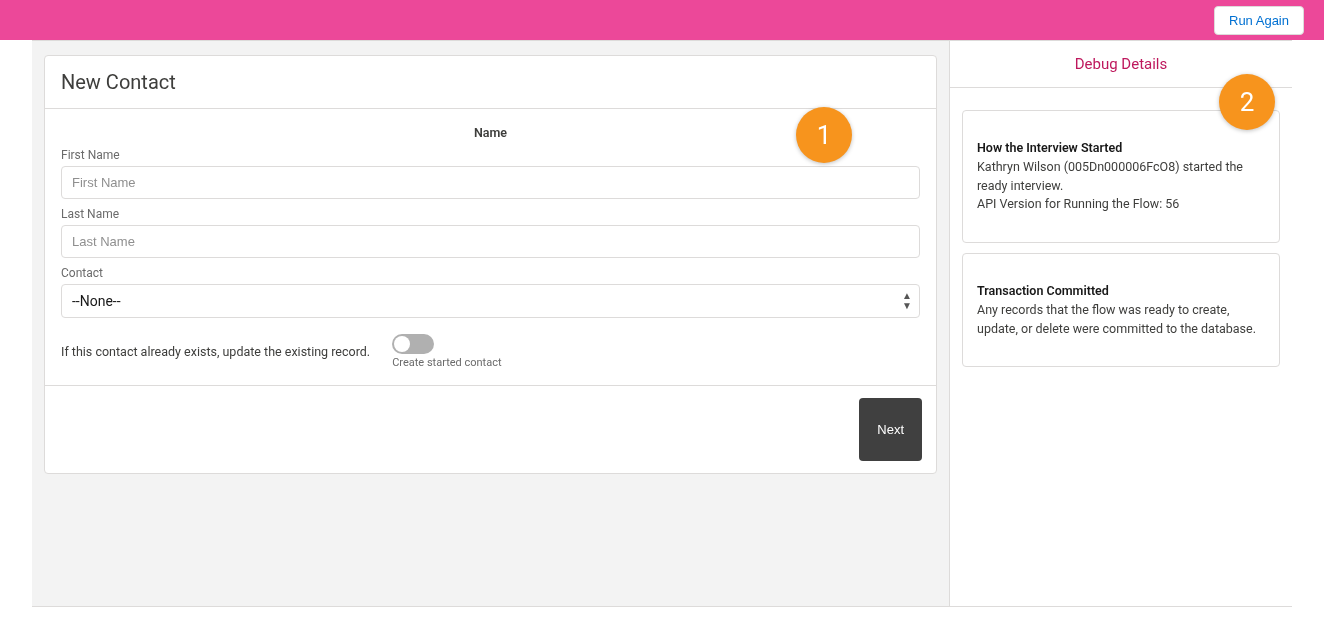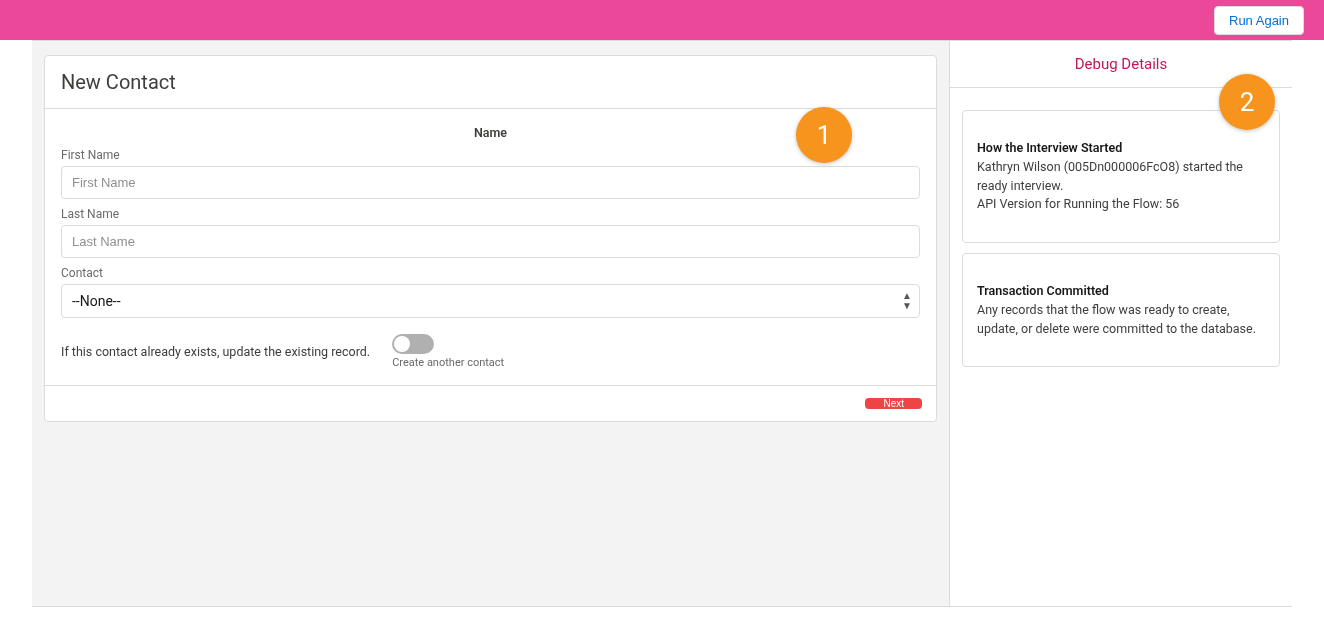--- a/index.html
+++ b/index.html
@@ -157,26 +157,26 @@
     font-size: 11px;
     color: #6b6b6b;
   }
   .card-footer {
     border-top: 1px solid #dddbda;
     padding: 12px 14px;
     display: flex;
     justify-content: flex-end;
   }
   .primary-btn {
-    background: #ef4444;
+    background: #404040;
     color: #fff;
     border: none;
-    padding: 0 18px;
-    border-radius: 4px;
-    font-size: 10px;
+    padding: 24px 18px;
+    border-radius: 4px;
+    font-size: 13px;
     cursor: pointer;
   }
   .debug-list {
     padding: 22px 12px;
   }
   .debug-card {
     border: 1px solid #dddbda;
     border-radius: 4px;
     padding: 28px 14px;
     margin-bottom: 10px;
@@ -234,21 +234,21 @@
               <span>▼</span>
           </span>
         </div>
 
         <div class="toggle-row">
           <span class="toggle-text">If this contact already exists, update the existing record.</span>
           <div class="toggle-stack">
             <div class="toggle">
               <div class="toggle-knob"></div>
             </div>
-            <span class="toggle-caption">Create another contact</span>
+            <span class="toggle-caption">Create started contact</span>
           </div>
         </div>
       </div>
       <div class="card-footer">
         <button class="primary-btn">Next</button>
       </div>
     </div>
   </div>
 
   <div class="right-panel">

